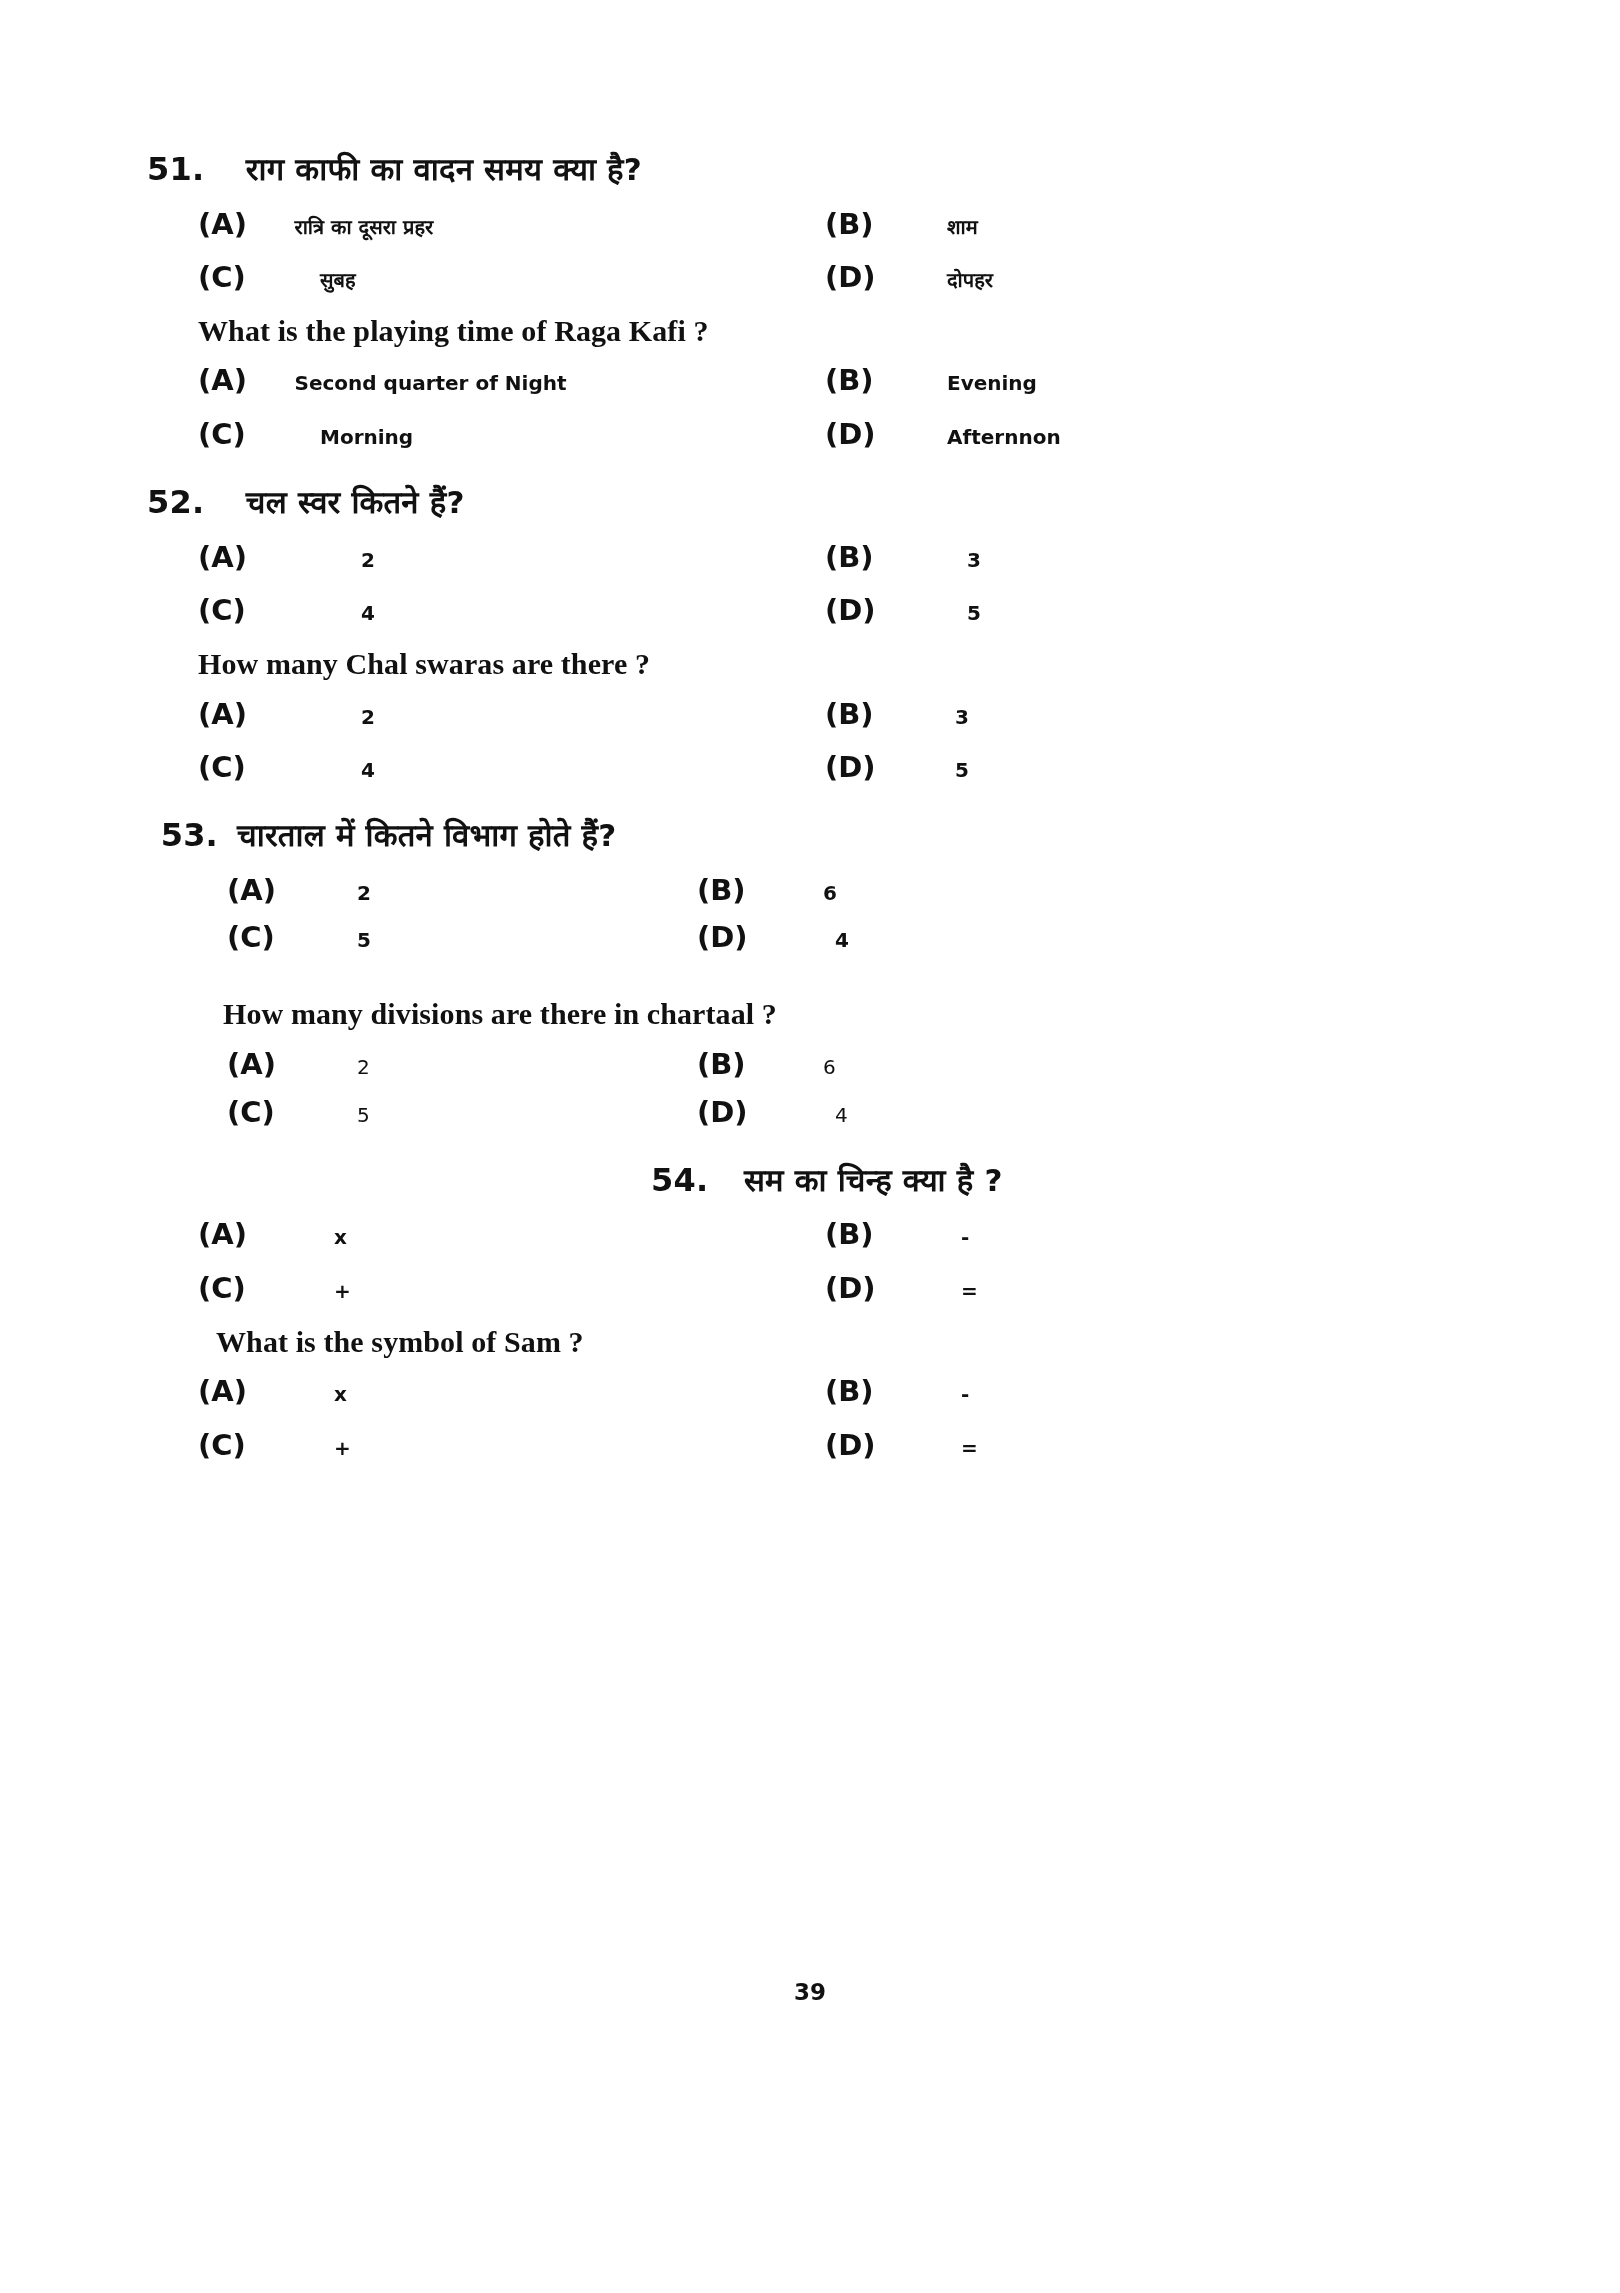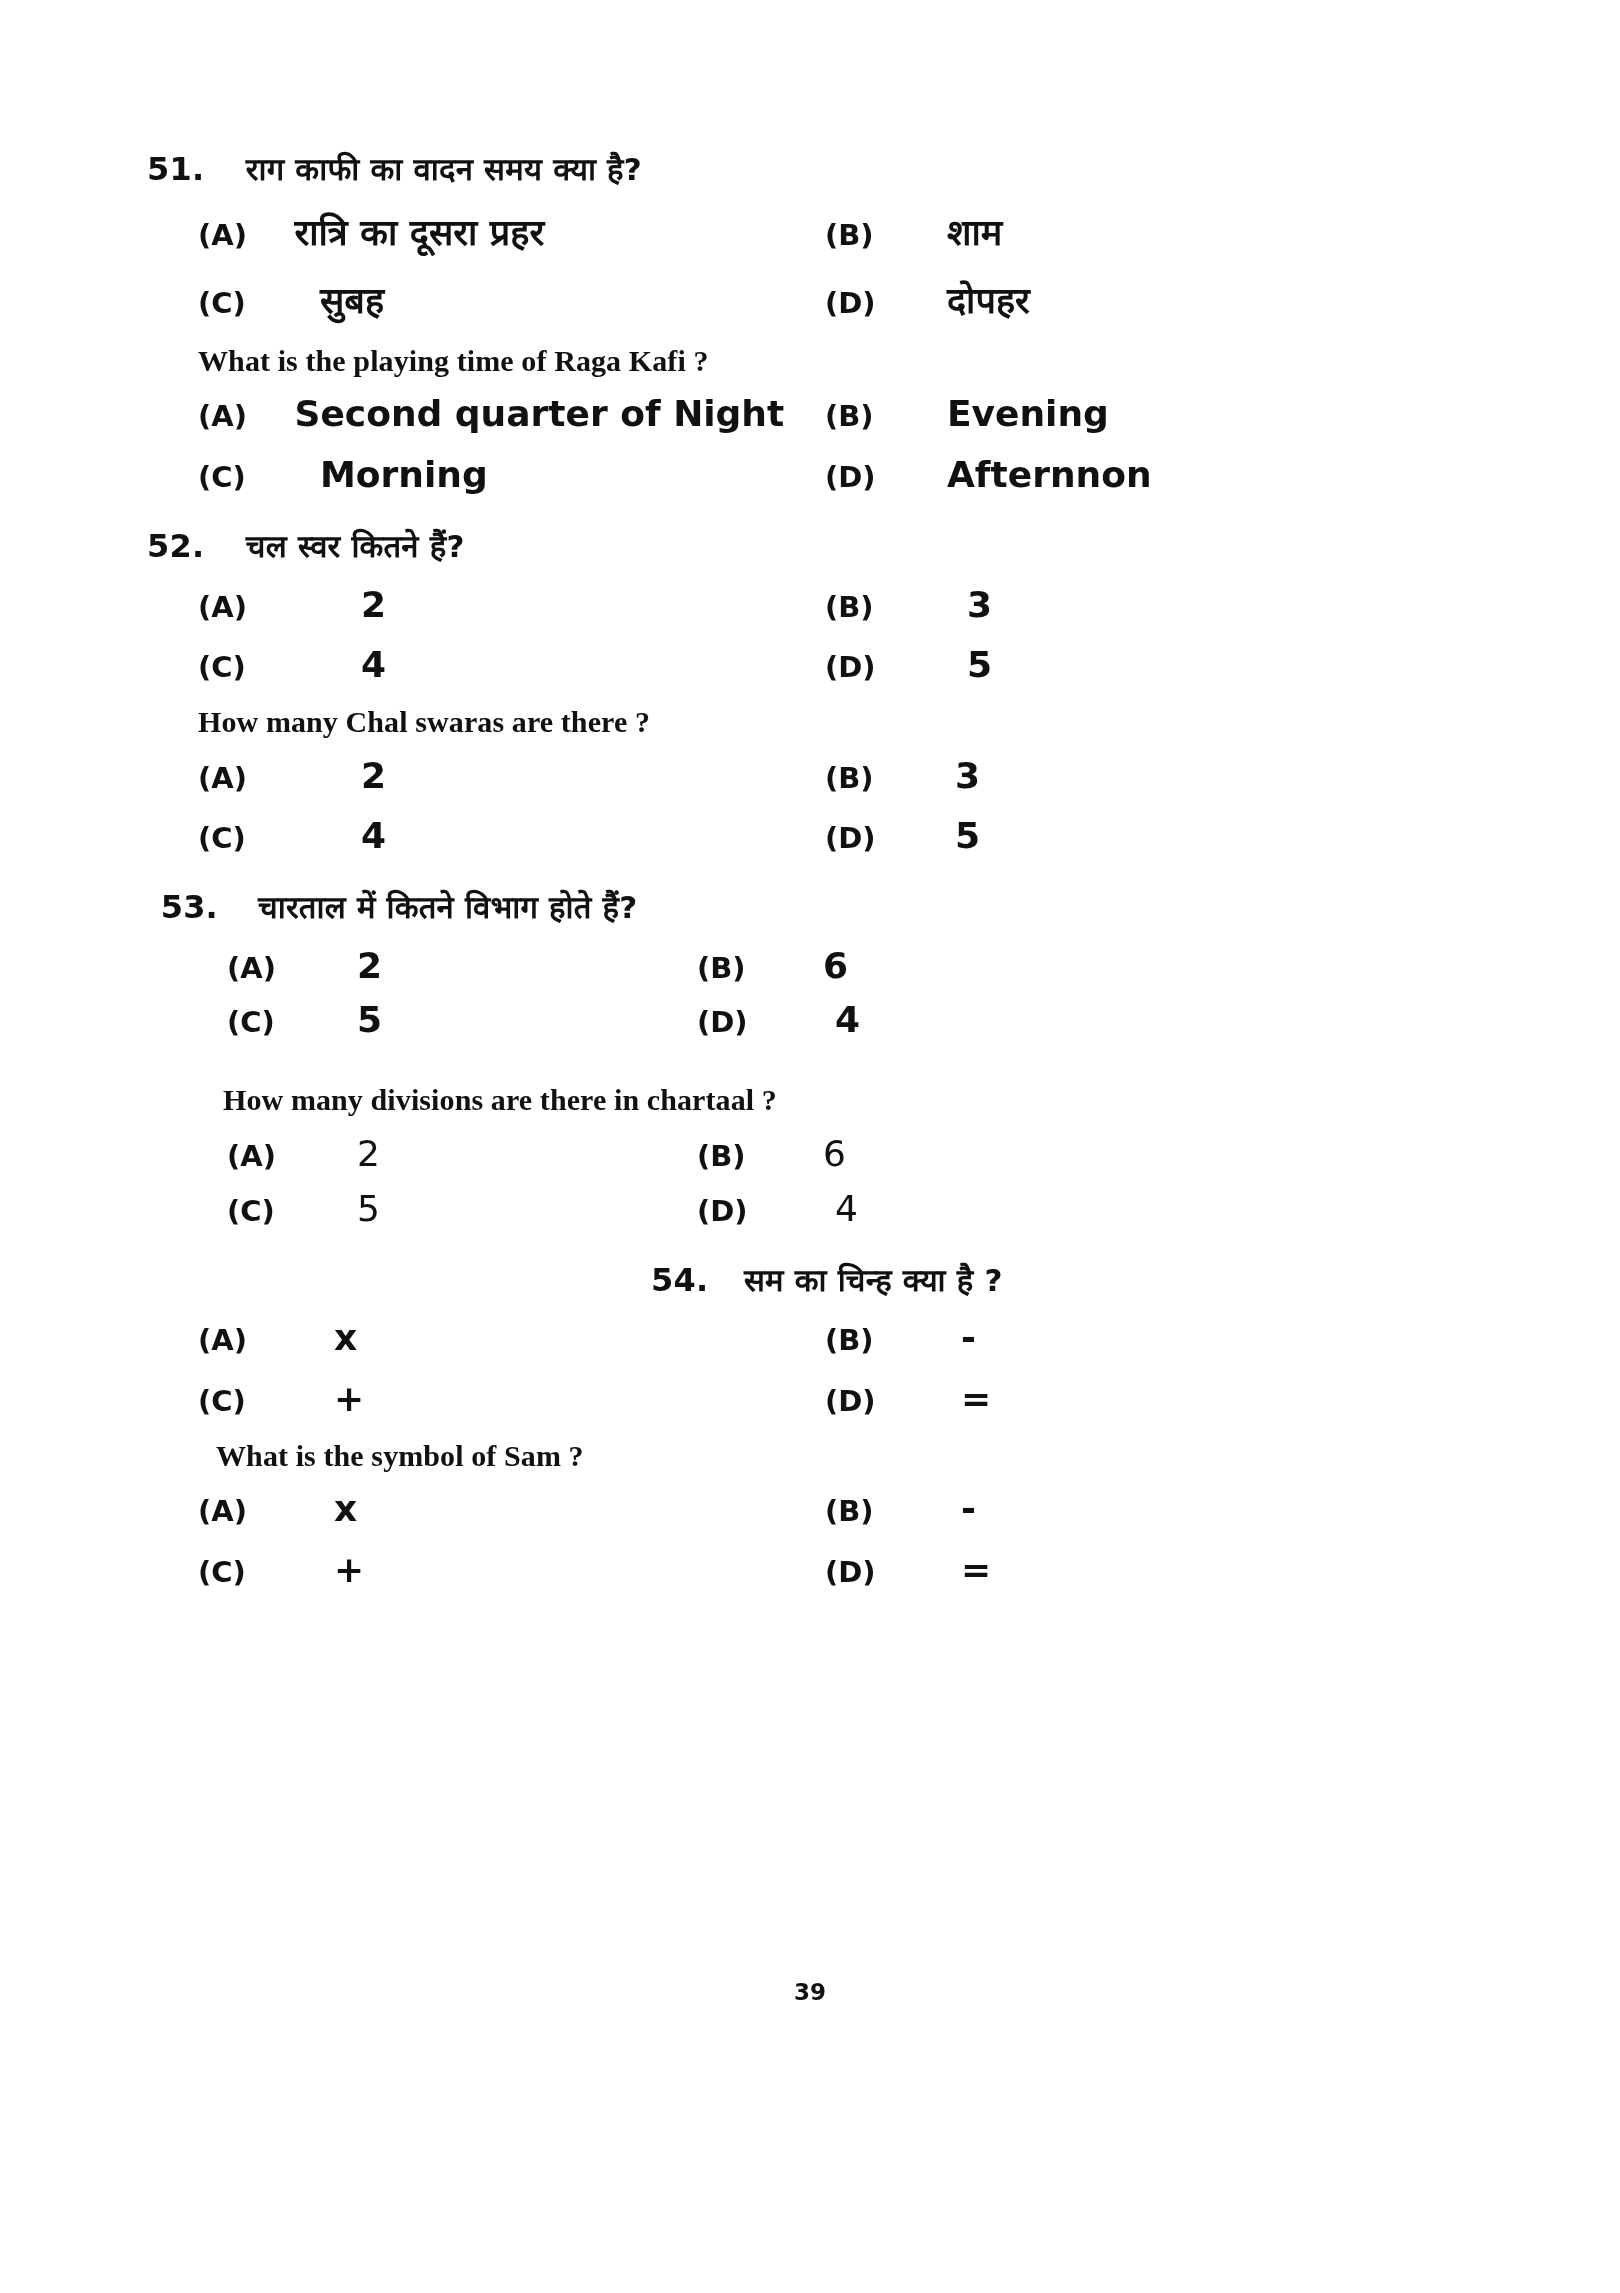--- a/index.html
+++ b/index.html
@@ -69,32 +69,32 @@
     width: 529px;
   }
   .opt-key {
     font-weight: bold;
     font-size: 29px;
     width: 71px;
     flex: none;
   }
   .opt-val {
     font-weight: bold;
-    font-size: 36px;
+    font-size: 20px;
     padding-left: 25.5px;
   }
   .opt-val.thin {
     font-weight: normal;
   }
   .opt-val.wide-pad {
     padding-left: 51px;
   }
 
   
-  .q53 .q-head { gap: 22px; margin-left: 13.7px; }
+  .q53 .q-head { gap: 1px; margin-left: 13.7px; }
   .q53 .q-text-en { margin-left: 76px; font-size: 30px; margin-top: 43px; }
   .q53 .opt-row { margin-left: 80px; margin-bottom: 13.7px; }
   .q53 .opt-left { width: 470px; }
   .q53 .opt-key { width: 69px; }
   .q53 .opt-val { padding-left: 61px; }
 
   .q54 .q-head { gap: 17.6px; margin-left: 13.7px; justify-content: center; }
   .q54 .q-text-en { margin-left: 69px; }
 
   .page-number {

